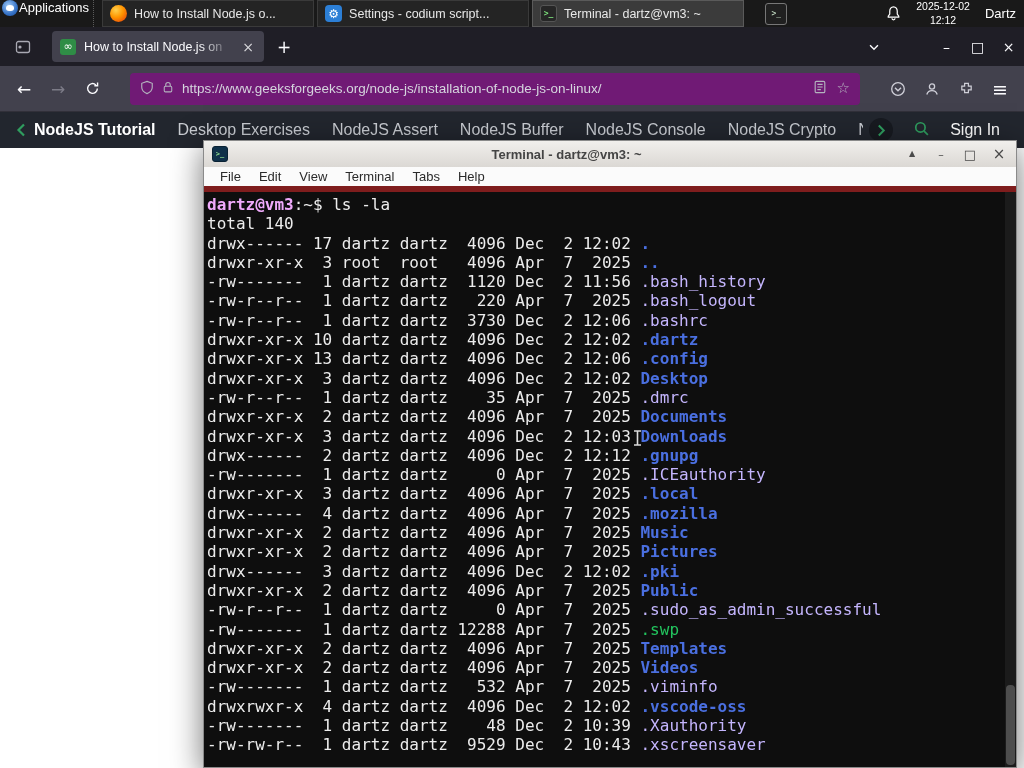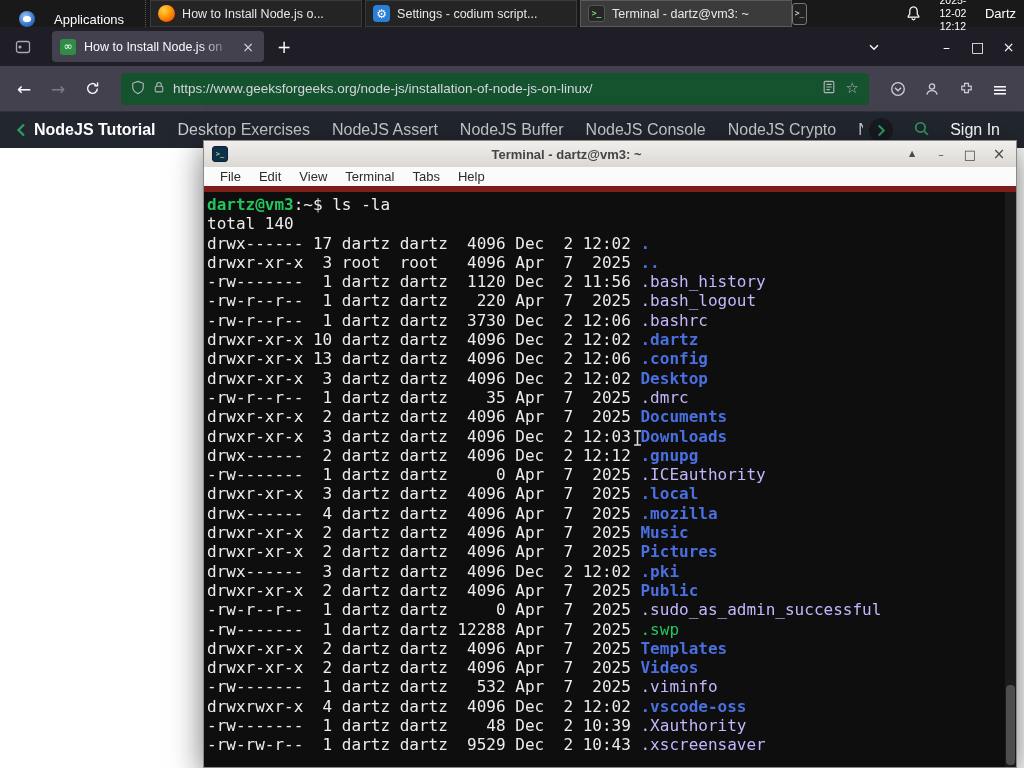--- a/index.html
+++ b/index.html
@@ -3,21 +3,21 @@
 <meta charset="utf-8">
 <style>
   *{box-sizing:border-box;margin:0;padding:0}
   html,body{width:1024px;height:768px}
   body{font-family:"Liberation Sans",sans-serif;background:#000}
   .glyph{font-family:"DejaVu Sans",sans-serif}
   .screen{position:relative;width:1024px;height:768px;overflow:hidden;background:#fff}
 
   
   .panel{position:absolute;top:0;left:0;width:100%;height:27px;background:#191919;display:flex;align-items:center;color:#fff;font-size:13px;z-index:50}
-  .app-menu{display:flex;align-items:flex-end;gap:19px;padding:0 19px;height:100%;cursor:default}
+  .app-menu{display:flex;align-items:flex-start;gap:1px;padding:0 2px;height:100%;cursor:default}
   .app-logo{width:16px;height:16px;border-radius:50%;background:radial-gradient(circle at 40% 35%,#9ec9f5 0%,#3572c6 60%,#1d4e96 100%);position:relative;flex:0 0 auto}
   .app-logo::after{content:"";position:absolute;left:4px;top:5px;width:8px;height:6px;border-radius:50% 50% 40% 40%;background:#fff}
   .panel-sep{height:100%;width:5px;border-left:1px dotted #5a5a5a;margin:0 4px 0 2px}
   .taskbar{display:flex;gap:3px;height:100%;align-items:stretch}
   .task-btn{width:212px;display:flex;align-items:center;gap:7px;padding:0 7px;background:#242424;border:1px solid #3a3a3a;font-size:12.5px;color:#e8e8e8;white-space:nowrap;overflow:hidden;font-family:inherit;text-align:left;cursor:default}
   .task-btn.active{background:#3b3b3b;border-color:#5a5a5a}
   .task-label{overflow:hidden;text-overflow:ellipsis;flex:1}
   .tbicon{width:17px;height:17px;flex:0 0 auto;display:flex;align-items:center;justify-content:center}
   .tbicon-firefox{border-radius:50%;background:radial-gradient(circle at 35% 30%,#ffd04d 0%,#ff9500 45%,#e3340c 100%)}
   .tbicon-settings{border-radius:4px;background:#2c7fd6;color:#fff;font-size:12px;line-height:1}
@@ -36,21 +36,21 @@
   .tab-title{flex:1;overflow:hidden;white-space:nowrap;-webkit-mask-image:linear-gradient(90deg,#000 78%,transparent);mask-image:linear-gradient(90deg,#000 78%,transparent)}
   .tab-close{font-size:14px;color:#d7d7db;padding:0 2px}
   .newtab{width:28px;height:28px;color:#fbfbfe;font-size:17px;display:flex;align-items:center;justify-content:center;margin-left:6px;border-radius:4px}
   .tab-right{margin-left:auto;display:flex;align-items:center;color:#fbfbfe}
   .list-tabs{width:30px;height:28px;display:flex;align-items:center;justify-content:center;margin-right:42px}
   .win-btn{width:31px;height:30px;display:flex;align-items:center;justify-content:center;font-size:14px;color:#fbfbfe}
 
   .navbar{position:absolute;top:66px;left:0;width:100%;height:46px;background:#42414d;display:flex;align-items:center;padding:0 8px;gap:2px;z-index:30;border-bottom:1px solid rgba(0,0,0,.25)}
   .nav-btn{width:32px;height:32px;display:flex;align-items:center;justify-content:center;color:#fbfbfe;font-size:17px;border-radius:4px;flex:0 0 auto}
   .nav-btn.disabled{color:#7c7b87}
-  .urlbar{flex:1;height:32px;background:#14532d;border-radius:4px;display:flex;align-items:center;padding:0 10px;gap:8px;color:#c9c9d2;font-size:13.5px;margin:0 11px;min-width:0}
+  .urlbar{flex:1;height:32px;background:#701a75;border-radius:4px;display:flex;align-items:center;padding:0 10px;gap:8px;color:#c9c9d2;font-size:13.5px;margin:0 20px;min-width:0}
   .url-text{flex:1;white-space:nowrap;overflow:hidden;color:#d5d5de}
   .url-icons{display:flex;align-items:center;gap:10px}
   .star{font-size:15px;color:#b3b3be;line-height:1}
 
   
   .site-nav{position:absolute;top:112px;left:0;width:100%;height:36px;background:#22262e;display:flex;align-items:center;color:#c9ccd2;font-size:16px;z-index:20;padding:0 8px}
   .sn-chev-left{display:flex;align-items:center;margin:0 2px 0 8px}
   .sn-items{display:flex;align-items:center;overflow:hidden;flex:1;white-space:nowrap}
   .sn-item{padding:0 11px}
   .sn-first{color:#fff;font-weight:bold;padding-left:6px}
@@ -66,21 +66,21 @@
   .t-app-icon{width:16px;height:16px;border-radius:3px;background:#10314a;border:1px solid #0a2233;color:#8fe08f;font-family:"DejaVu Sans Mono",monospace;font-size:7px;font-weight:bold;display:flex;align-items:center;justify-content:center;flex:0 0 auto}
   .t-title-text{flex:1;text-align:center;font-weight:bold;color:#444;overflow:hidden;white-space:nowrap}
   .t-controls{display:flex;align-items:center;gap:15px;color:#4a4a4a;flex:0 0 auto;padding-right:2px}
   .t-ctrl{font-size:11px;line-height:1;display:flex;align-items:center;justify-content:center;width:14px}
   .t-ctrl.max{font-size:13px}
   .t-ctrl.close{font-size:15px}
   .t-menubar{height:25px;background:#fbfbfb;border-bottom:6px solid #7f1d1d;display:flex;align-items:center;font-size:13px;color:#2b2b2b;padding-left:7px;flex:0 0 auto}
   .t-menu-item{padding:0 9px}
   .t-body{flex:1;background:#0e0e0e;position:relative;overflow:hidden;font-family:"DejaVu Sans Mono",monospace;font-size:16px;line-height:19.3px;color:#ececec;padding:3px 14px 0 3px}
   .tline{white-space:pre}
-  .green{color:#22c55e;font-weight:bold}
+  .green{color:#f0abfc;font-weight:bold}
   .dir{color:#4a6fe0;font-weight:bold}
   .file{color:#c4b5fd}
   .dim{color:#22c55e}
   .t-scroll{position:absolute;right:0;top:0;bottom:0;width:11px;background:#1b1b1b}
   .t-thumb{position:absolute;right:1px;bottom:2px;width:9px;height:80px;background:#4d4d4d;border-radius:4px}
 
   .cursor{position:absolute;left:633px;top:430px;z-index:60;pointer-events:none}
 </style>
 </head>
 <body>

